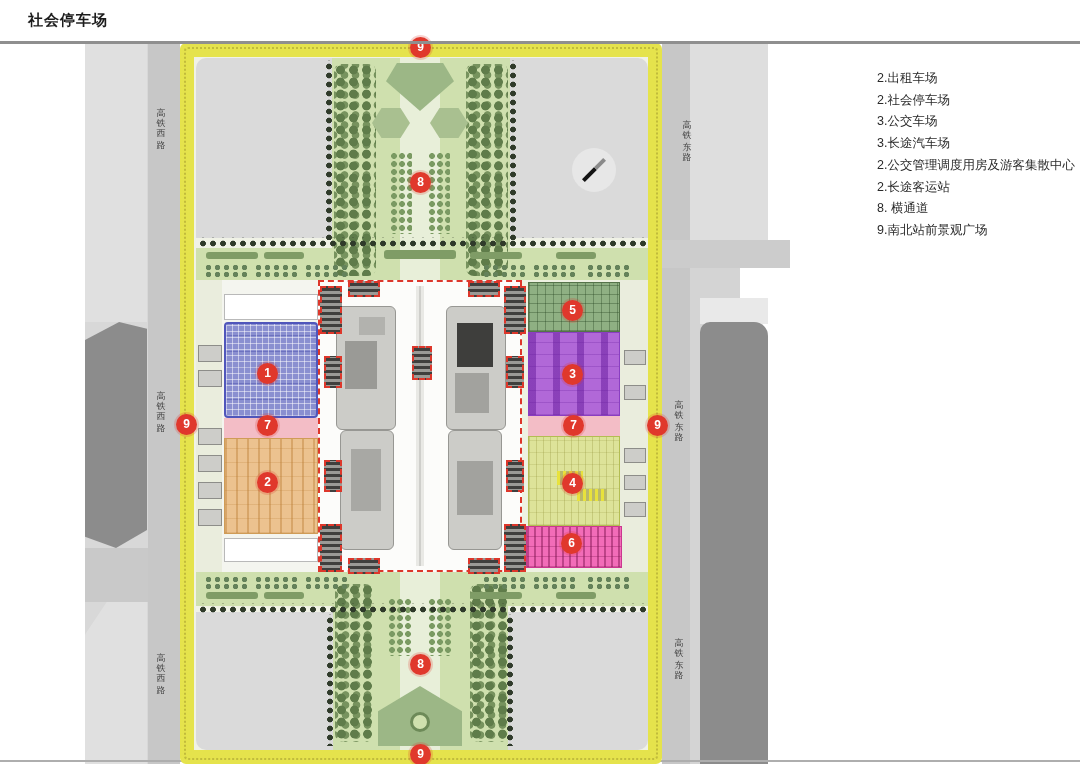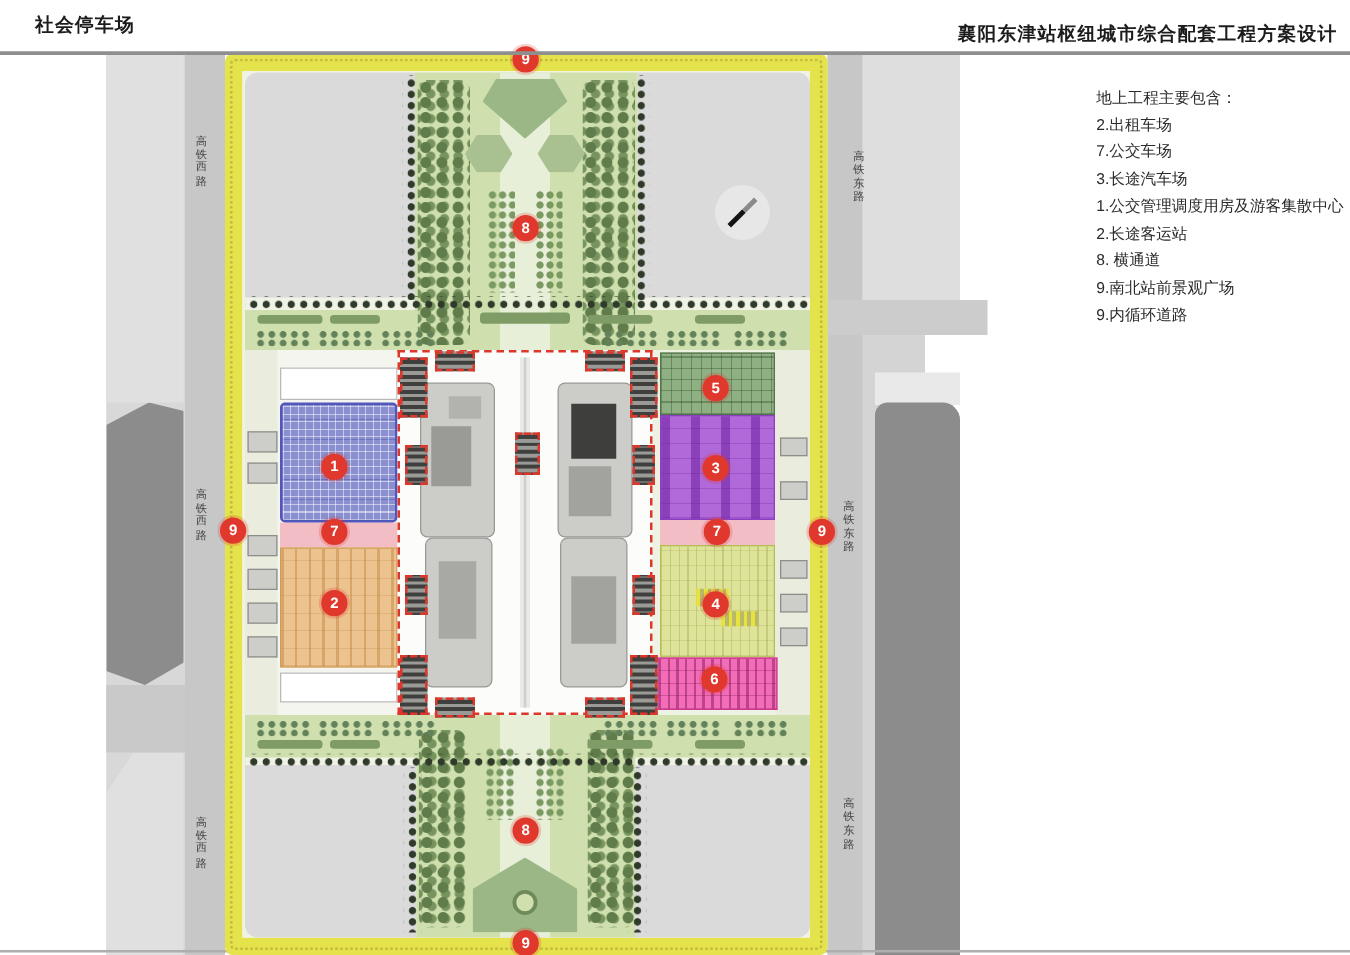--- a/index.html
+++ b/index.html
@@ -219,28 +219,26 @@
   <div class="abs marker" style="left:562px;top:300px;">5</div>
   <div class="abs marker" style="left:562px;top:364px;">3</div>
   <div class="abs marker" style="left:563px;top:415px;">7</div>
   <div class="abs marker" style="left:647px;top:415px;">9</div>
   <div class="abs marker" style="left:562px;top:473px;">4</div>
   <div class="abs marker" style="left:561px;top:533px;">6</div>
   <div class="abs marker" style="left:410px;top:654px;">8</div>
   <div class="abs marker" style="left:410px;top:744px;">9</div>
 
   <div class="abs hdr" style="left:28px;top:11px;">社会停车场</div>
-  <div class="abs hdr" style="right:10px;top:18px;">襄阳东津站枢纽城市综合配套工程方案设计</div>
   <div class="abs" style="left:0;top:41px;width:1080px;height:3px;background:#8f8f8f;z-index:50;"></div>
 
   <div class="abs legend" style="left:877px;top:68px;z-index:50;">
-    <div>地上工程主要包含：</div>
     <div>2.出租车场</div>
-    <div>7.公交车场</div>
+    <div>2.社会停车场</div>
+    <div>3.公交车场</div>
     <div>3.长途汽车场</div>
-    <div>1.公交管理调度用房及游客集散中心</div>
+    <div>2.公交管理调度用房及游客集散中心</div>
     <div>2.长途客运站</div>
     <div>8. 横通道</div>
     <div>9.南北站前景观广场</div>
-    <div>9.内循环道路</div>
   </div>
 
 </div>
 
 </body></html>

